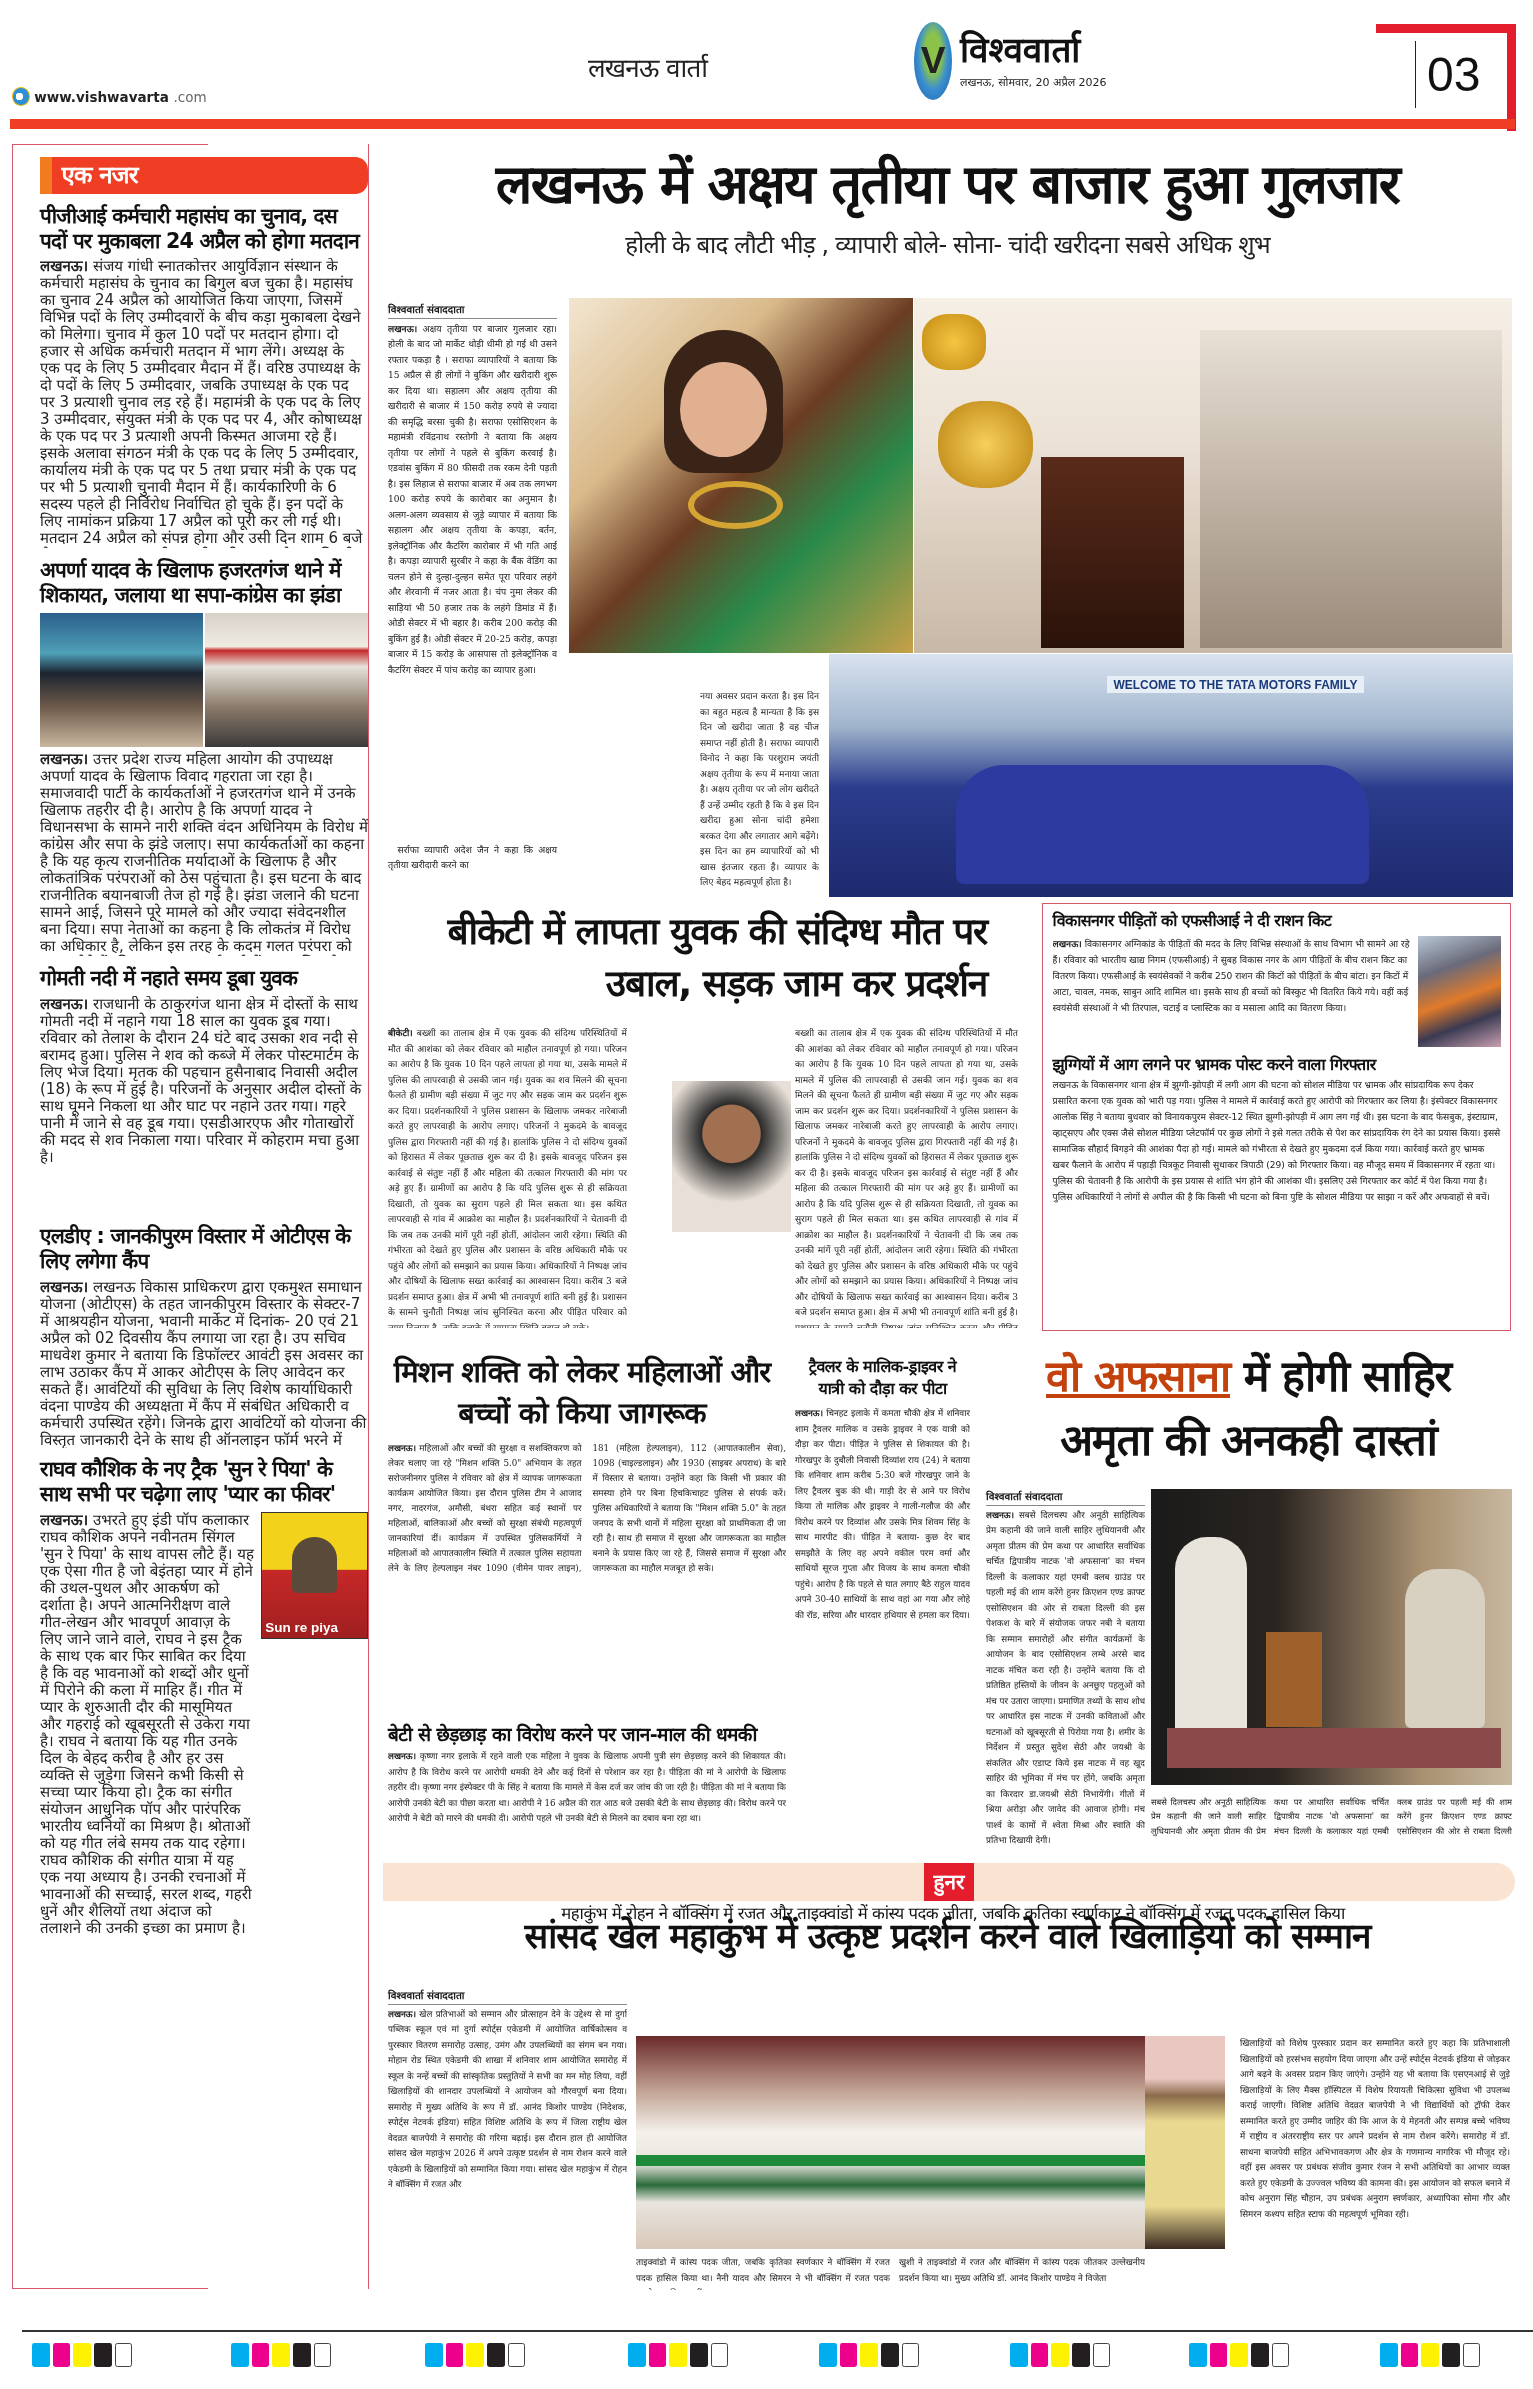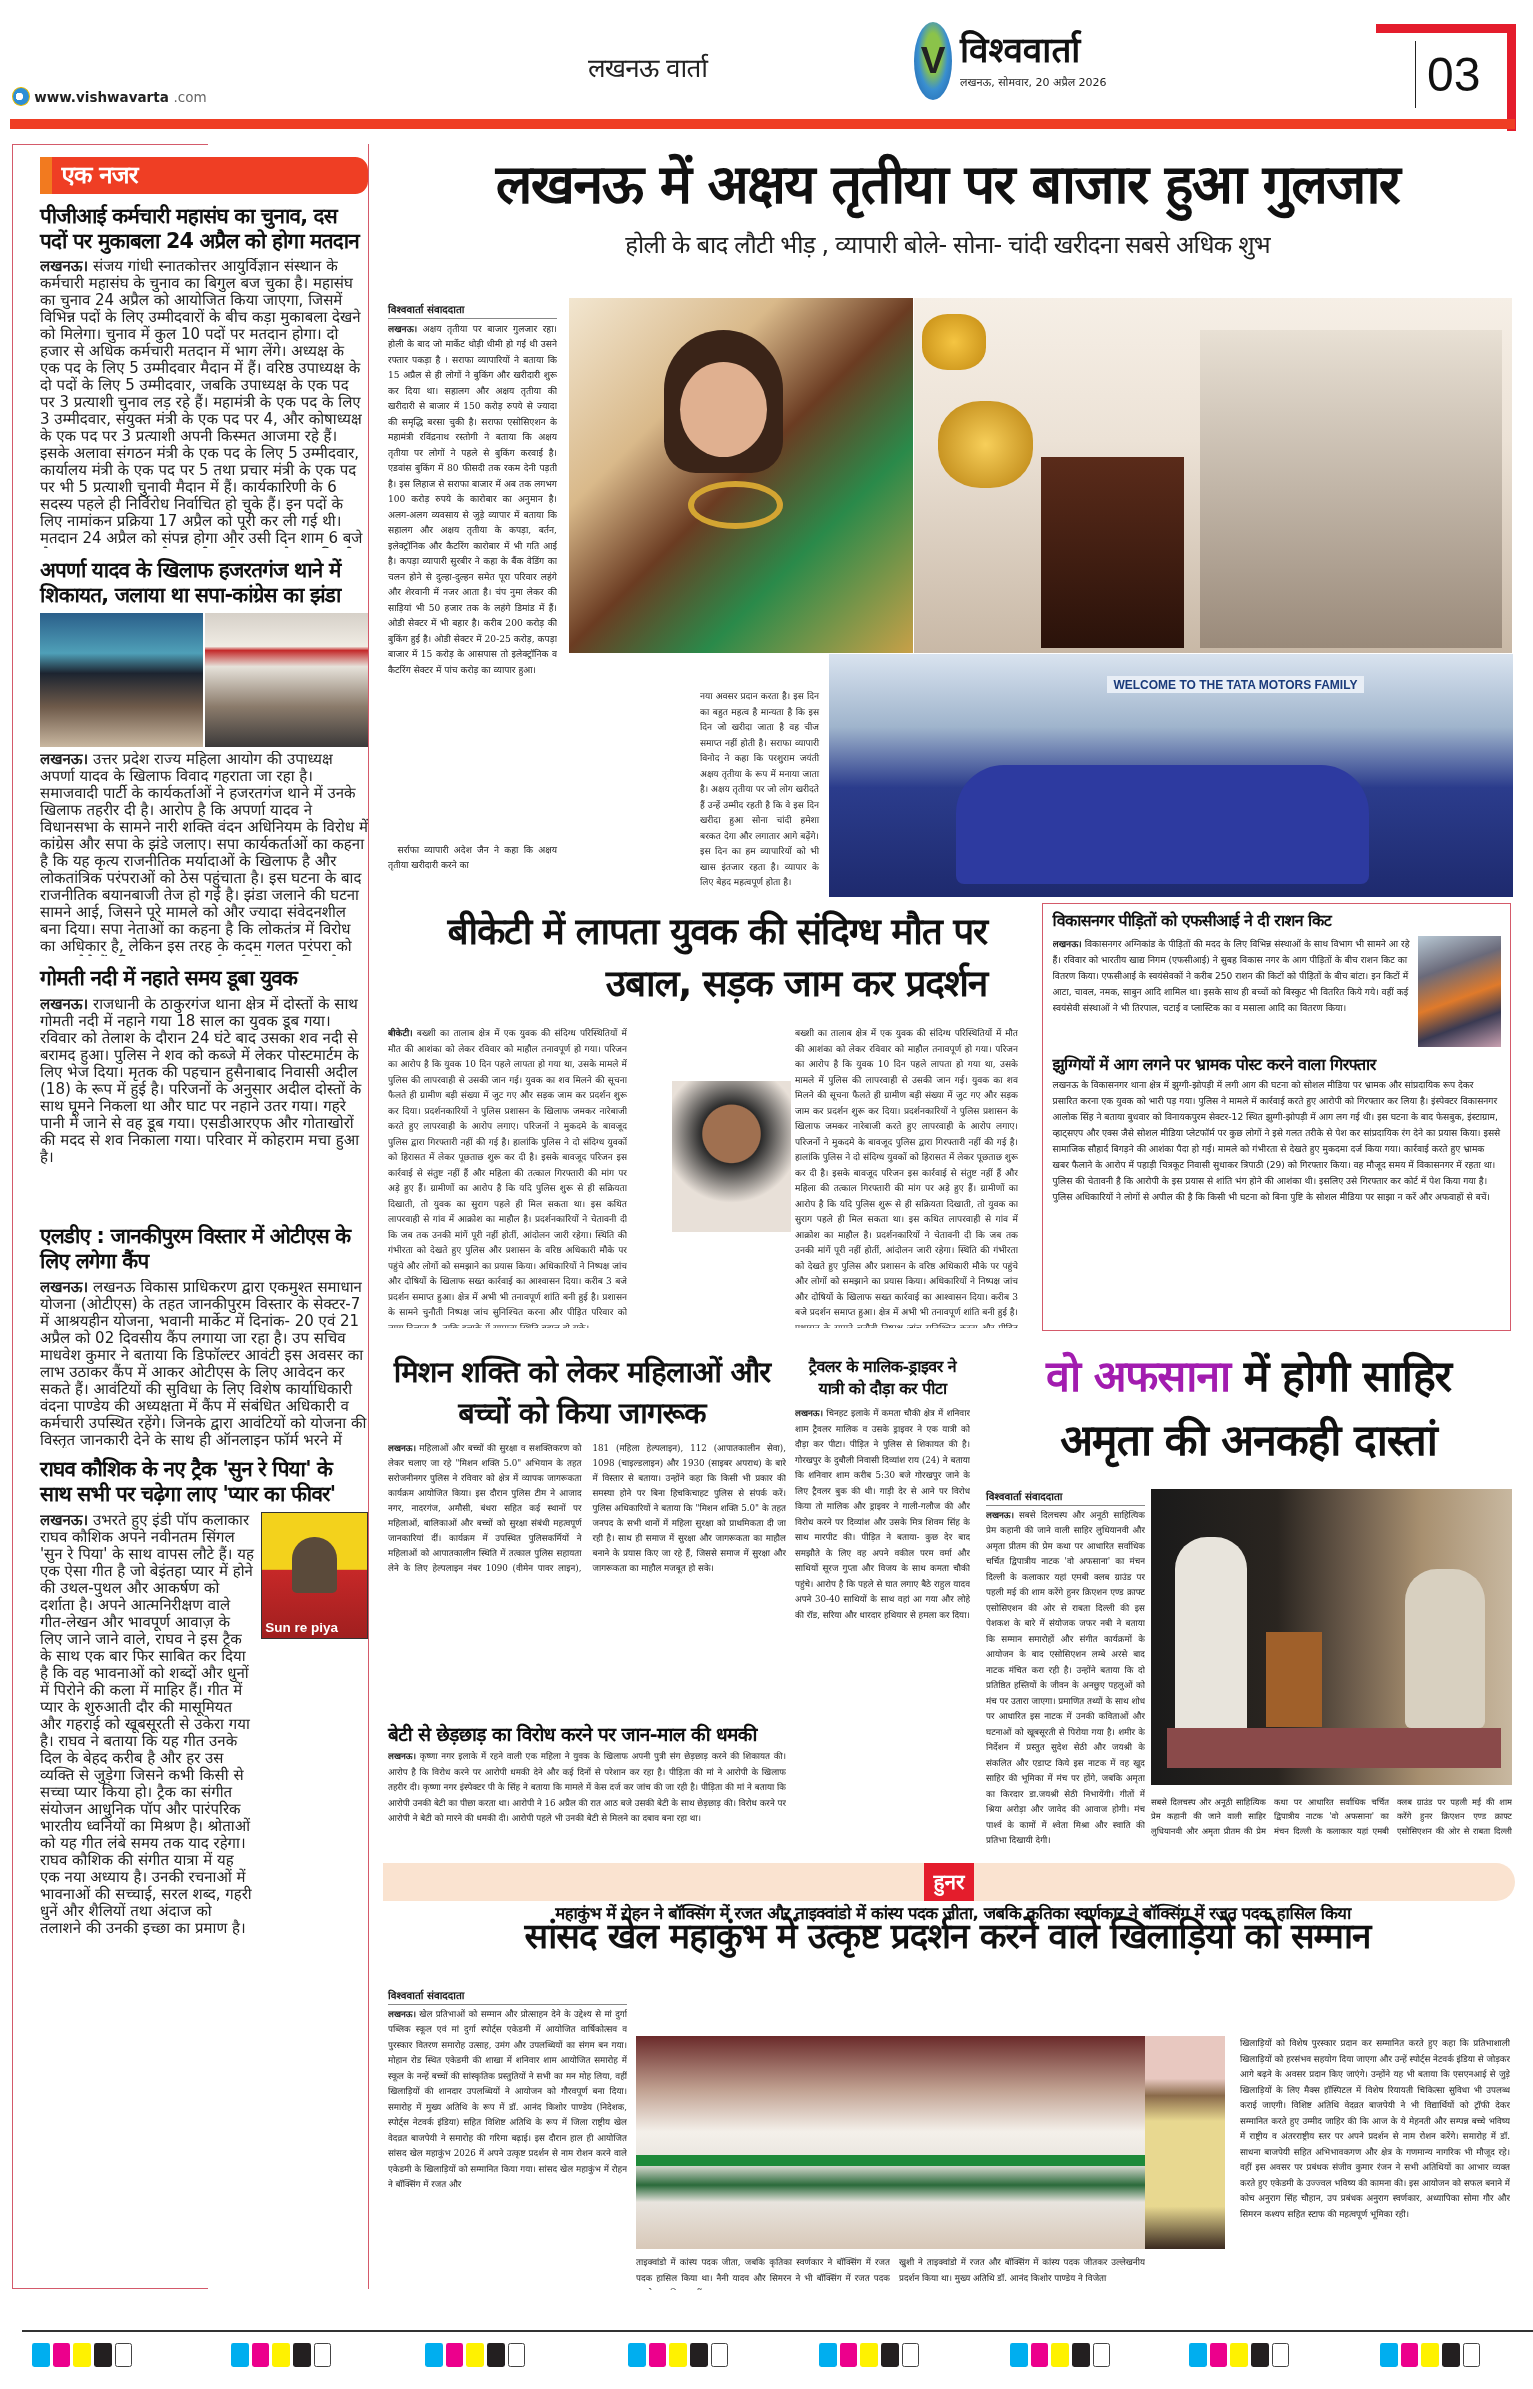--- a/index.html
+++ b/index.html
@@ -35,21 +35,21 @@
   .left-div { left: 368px; top: 144px; width: 1.2px; height: 2145px; background: #d45a6a; }
   
   .main-head { left: 383px; top: 151px; width: 1129px; text-align: center; font-size: 54px; line-height: 68px; font-weight: bold; letter-spacing: -1.6px; }
   .main-sub { left: 383px; top: 227px; width: 1129px; text-align: center; font-size: 24px; color: #222; letter-spacing: -0.8px; }
   .frame-red { border: 1.2px solid #d45a6a; }
   .cmyk { position: absolute; top: 2343px; display: flex; gap: 3.2px; }
   .cmyk span { width: 17.5px; height: 24px; border-radius: 2.4px; display: inline-block; }
   .cmyk .reg { background: #fff; border: 0.8px solid #444; position: relative; }
   .hunar { left: 383px; top: 1863px; width: 1132px; height: 38px; background: #fae3d0; border-radius: 0 19px 19px 0; display: flex; align-items: center; flex-direction: column; }
   .hunar-tag { background: #e41d2c; color: #fff; font-weight: bold; font-size: 20.7px; padding: 0 9.5px; height: 38px; line-height: 38px; }
-  .hunar-text { font-size: 16.7px; font-weight: bold; padding-left: 8px; letter-spacing: -0.5px; color: #111; white-space: nowrap; }
+  .hunar-text { font-size: 16.7px; font-weight: normal; padding-left: 8px; letter-spacing: -0.5px; color: #111; white-space: nowrap; }
 </style>
 </head>
 <body>
 
 <div class="abs url">
   <span class="ie-icon"></span>
   <span>www.vishwavarta</span>
     <span class="tld">.com</span>
 </div>
 <div class="abs section-title">लखनऊ वार्ता</div>
@@ -171,21 +171,21 @@
 <div class="abs clip" style="left:388px; top:1749px; width:398px; height:95px;">
   <p class="txt" style="font-size:8.7px;"><b>लखनऊ।</b> <span>कृष्णा नगर इलाके में रहने वाली एक महिला ने युवक के खिलाफ अपनी पुत्री संग छेड़छाड़ करने की शिकायत की। आरोप है कि विरोध करने पर आरोपी धमकी देने और कई दिनों से परेशान कर रहा है। पीड़िता की मां ने आरोपी के खिलाफ तहरीर दी। कृष्णा नगर इंस्पेक्टर पी के सिंह ने बताया कि मामले में केस दर्ज कर जांच की जा रही है। पीड़िता की मां ने बताया कि आरोपी उनकी बेटी का पीछा करता था। आरोपी ने 16 अप्रैल की रात आठ बजे उसकी बेटी के साथ छेड़छाड़ की। विरोध करने पर आरोपी ने बेटी को मारने की धमकी दी। आरोपी पहले भी उनकी बेटी से मिलने का दबाव बना रहा था।</span></p>
 </div>
 
 <div class="abs hd" style="left:795px; top:1356px; width:175px; text-align:center; font-size:16px; line-height:22px; letter-spacing:-0.5px;">ट्रैवलर के मालिक-ड्राइवर ने यात्री को दौड़ा कर पीटा</div>
 <div class="abs clip" style="left:795px; top:1406px; width:175px; height:445px;">
   <p class="txt" style="font-size:8.7px;"><b>लखनऊ।</b> <span>चिनहट इलाके में कमता चौकी क्षेत्र में शनिवार शाम ट्रैवलर मालिक व उसके ड्राइवर ने एक यात्री को दौड़ा कर पीटा। पीड़ित ने पुलिस से शिकायत की है। गोरखपुर के दुबौली निवासी दिव्यांश राय (24) ने बताया कि शनिवार शाम करीब 5:30 बजे गोरखपुर जाने के लिए ट्रैवलर बुक की थी। गाड़ी देर से आने पर विरोध किया तो मालिक और ड्राइवर ने गाली-गलौज की और विरोध करने पर दिव्यांश और उसके मित्र शिवम सिंह के साथ मारपीट की। पीड़ित ने बताया- कुछ देर बाद समझौते के लिए वह अपने वकील परम वर्मा और साथियों सूरज गुप्ता और विजय के साथ कमता चौकी पहुंचे। आरोप है कि पहले से घात लगाए बैठे राहुल यादव अपने 30-40 साथियों के साथ वहां आ गया और लोहे की रॉड, सरिया और धारदार हथियार से हमला कर दिया।</span></p>
 </div>
 
 <div class="abs hd" style="left:986px; top:1344px; width:525px; text-align:center; font-size:43px; line-height:64px; letter-spacing:-1.2px;">
-  <span style="color:#a21caf;">वो अफसाना</span>
+  <span style="color:#c2410c;text-decoration:underline;">वो अफसाना</span>
   <span>में होगी साहिर</span><br>
   <span>अमृता की अनकही दास्तां</span>
 </div>
 <div class="abs" style="left:986px; top:1489px; width:159px;">
   <div class="byline">विश्ववार्ता संवाददाता</div>
   <div class="clip" style="height:350px;">
     <p class="txt" style="font-size:8.7px;"><b>लखनऊ।</b> <span>सबसे दिलचस्प और अनूठी साहित्यिक प्रेम कहानी की जाने वाली साहिर लुधियानवी और अमृता प्रीतम की प्रेम कथा पर आधारित सर्वाधिक चर्चित द्विपात्रीय नाटक 'वो अफसाना' का मंचन दिल्ली के कलाकार यहां एमबी क्लब ग्राउंड पर पहली मई की शाम करेंगे हुनर क्रिएशन एण्ड क्राफ्ट एसोसिएशन की ओर से राबता दिल्ली की इस पेशकश के बारे में संयोजक जफर नबी ने बताया कि सम्मान समारोहों और संगीत कार्यक्रमों के आयोजन के बाद एसोसिएशन लम्बे अरसे बाद नाटक मंचित करा रही है। उन्होंने बताया कि दो प्रतिष्ठित हस्तियों के जीवन के अनछुए पहलुओं को मंच पर उतारा जाएगा। प्रमाणित तथ्यों के साथ शोध पर आधारित इस नाटक में उनकी कविताओं और घटनाओं को खूबसूरती से पिरोया गया है। शमीर के निर्देशन में प्रस्तुत सुदेश सेठी और जयश्री के संकलित और एडाप्ट किये इस नाटक में वह खुद साहिर की भूमिका में मंच पर होंगे, जबकि अमृता का किरदार डा.जयश्री सेठी निभायेंगी। गीतों में श्रिया अरोड़ा और जावेद की आवाज होगी। मंच पार्श्व के कामों में श्वेता मिश्रा और स्वाति की प्रतिभा दिखायी देगी।</span></p>
   </div>
 </div>
 <div class="photo" style="left:1151px; top:1489px; width:361px; height:296px; background:linear-gradient(90deg,#1a1a1a 0,#2a2520 35%,#6a5a4a 55%,#a89070 75%,#c8b8a0 100%);">

